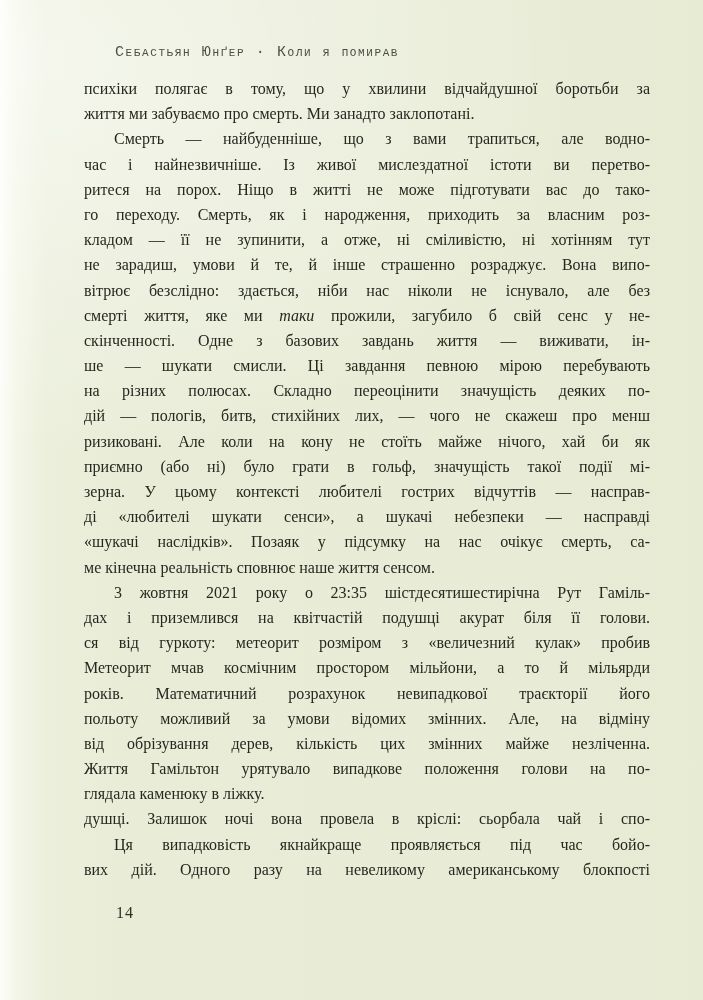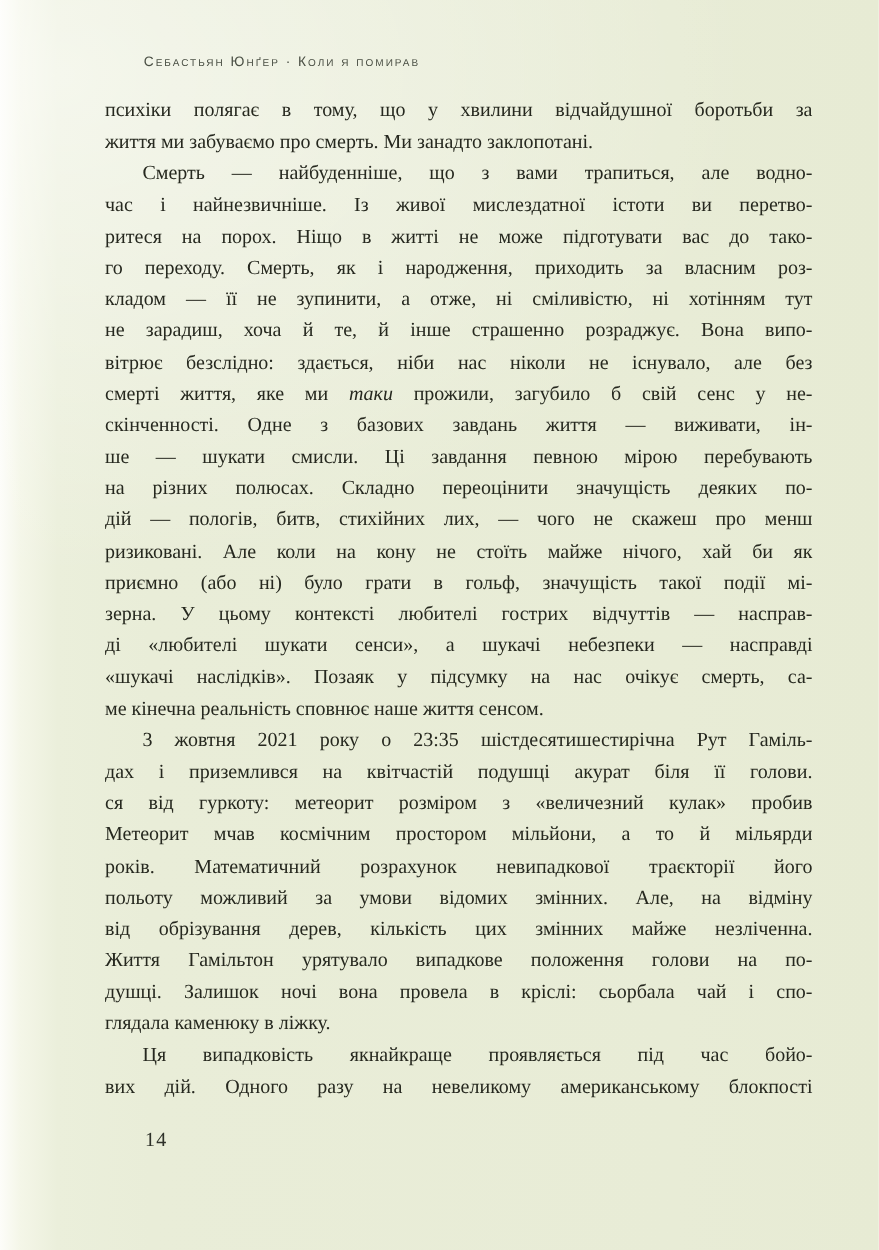--- a/index.html
+++ b/index.html
@@ -17,23 +17,23 @@
     width: 703px;
     height: 1000px;
     background:
       radial-gradient(ellipse 900px 650px at 6% 6%, rgba(255,255,255,0.50), rgba(255,255,255,0) 62%),
       linear-gradient(90deg, #fdfdf9 0px, #f4f6e8 16px, #ebefdb 46px, #e9edd8 120px, #e8ecd6 540px, #e7ebd4 703px);
   }
   .running-header {
     position: absolute;
     left: 115px;
     top: 44px;
-    font-family: Liberation Sans, sans-serif;
+    font-family: Liberation Mono, monospace;
     font-variant: small-caps;
-    font-size: 11px;
+    font-size: 15px;
     letter-spacing: 1.6px;
     color: #4a4f44;
     white-space: nowrap;
   }
   .text-block {
     position: absolute;
     left: 84px;
     top: 76px;
     width: 566px;
     color: #26281f;
@@ -68,21 +68,21 @@
       <div class="para">
         <div class="line">психіки полягає в тому, що у хвилини відчайдушної боротьби за</div>
         <div class="line last">життя ми забуваємо про смерть. Ми занадто заклопотані.</div>
       </div>
       <div class="para indent">
         <div class="line">Смерть — найбуденніше, що з вами трапиться, але водно-</div>
         <div class="line">час і найнезвичніше. Із живої мислездатної істоти ви перетво-</div>
         <div class="line">ритеся на порох. Ніщо в житті не може підготувати вас до тако-</div>
         <div class="line">го переходу. Смерть, як і народження, приходить за власним роз-</div>
         <div class="line">кладом — її не зупинити, а отже, ні сміливістю, ні хотінням тут</div>
-        <div class="line">не зарадиш, хоча й те, й інше страшенно розраджує. Вона випо-</div>
+        <div class="line">не зарадиш, умови й те, й інше страшенно розраджує. Вона випо-</div>
         <div class="line">вітрює безслідно: здається, ніби нас ніколи не існувало, але без</div>
         <div class="line">смерті життя, яке ми <i>таки</i> прожили, загубило б свій сенс у не-</div>
         <div class="line">скінченності. Одне з базових завдань життя — виживати, ін-</div>
         <div class="line">ше — шукати смисли. Ці завдання певною мірою перебувають</div>
         <div class="line">на різних полюсах. Складно переоцінити значущість деяких по-</div>
         <div class="line">дій — пологів, битв, стихійних лих, — чого не скажеш про менш</div>
         <div class="line">ризиковані. Але коли на кону не стоїть майже нічого, хай би як</div>
         <div class="line">приємно (або ні) було грати в гольф, значущість такої події мі-</div>
         <div class="line">зерна. У цьому контексті любителі гострих відчуттів — насправ-</div>
         <div class="line">ді «любителі шукати сенси», а шукачі небезпеки — насправді</div>
@@ -91,22 +91,22 @@
       </div>
       <div class="para indent">
         <div class="line">3 жовтня 2021 року о 23:35 шістдесятишестирічна Рут Гаміль-</div>
         <div class="line">дах і приземлився на квітчастій подушці акурат біля її голови.</div>
         <div class="line">ся від гуркоту: метеорит розміром з «величезний кулак» пробив</div>
         <div class="line">Метеорит мчав космічним простором мільйони, а то й мільярди</div>
         <div class="line">років. Математичний розрахунок невипадкової траєкторії його</div>
         <div class="line">польоту можливий за умови відомих змінних. Але, на відміну</div>
         <div class="line">від обрізування дерев, кількість цих змінних майже незліченна.</div>
         <div class="line">Життя Гамільтон урятувало випадкове положення голови на по-</div>
+        <div class="line last">глядала каменюку в ліжку.</div>
         <div class="line">душці. Залишок ночі вона провела в кріслі: сьорбала чай і спо-</div>
-        <div class="line last">глядала каменюку в ліжку.</div>
       </div>
       <div class="para indent">
         <div class="line">Ця випадковість якнайкраще проявляється під час бойо-</div>
         <div class="line">вих дій. Одного разу на невеликому американському блокпості</div>
       </div>
     </div>
 
   <div class="page-number">14</div>
 </div>
 

